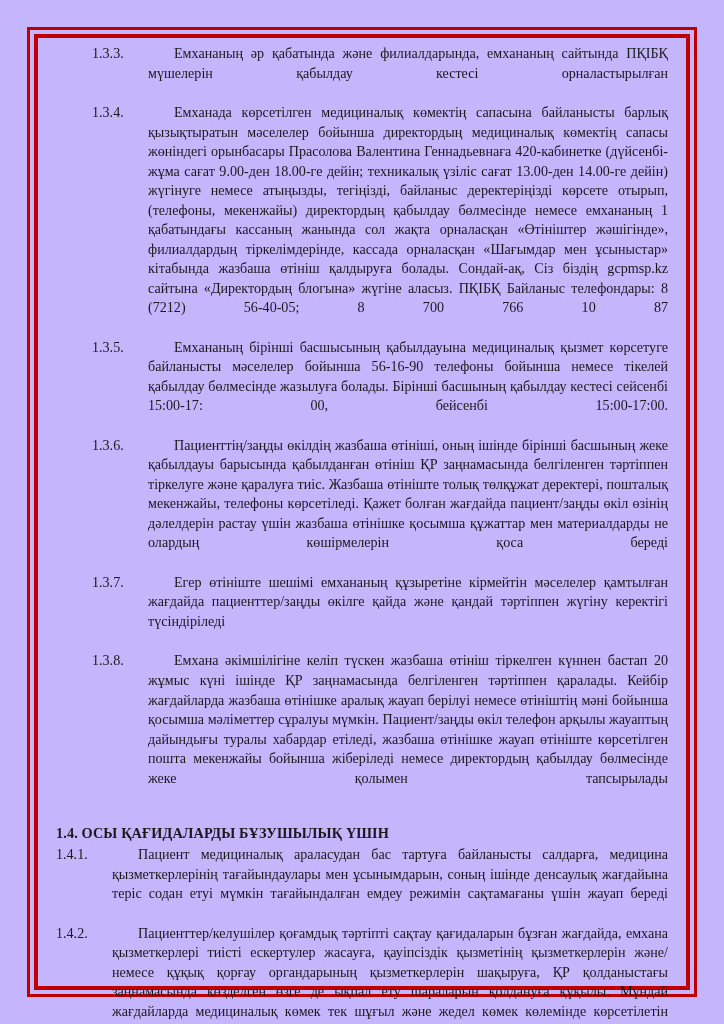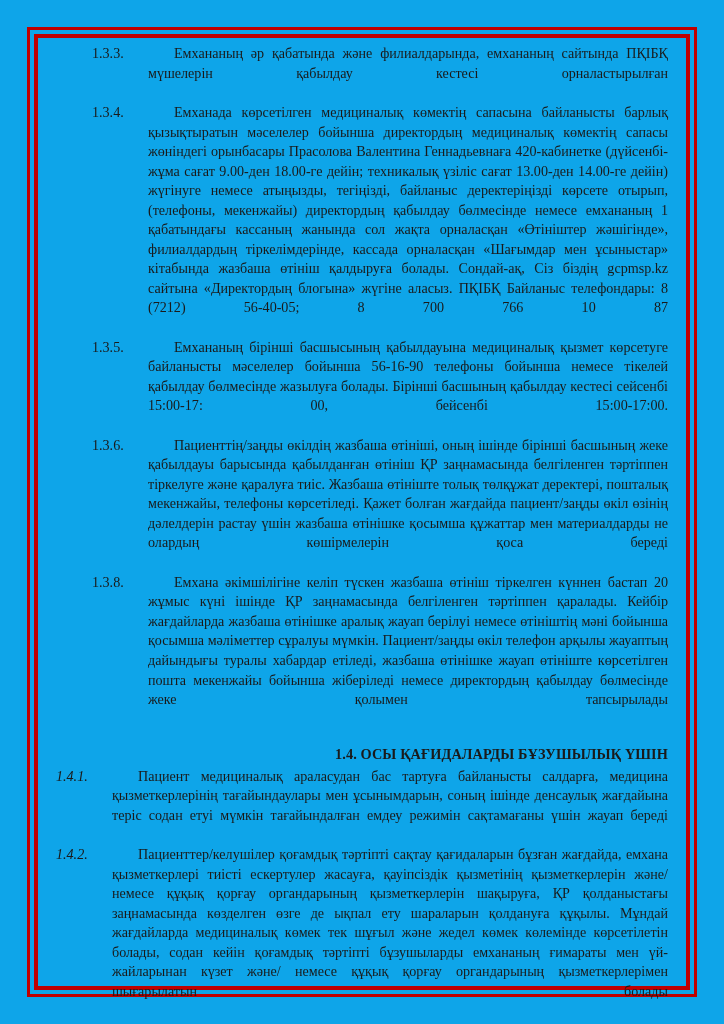--- a/index.html
+++ b/index.html
@@ -5,21 +5,21 @@
   html, body {
     margin: 0;
     padding: 0;
     background: #ffffff;
   }
 
   #page {
     position: relative;
     width: 724px;
     height: 1024px;
-    background: #0ea5e9;
+    background: #c4b5fd;
     overflow: hidden;
     font-family: "Liberation Serif", "DejaVu Serif", serif;
     color: #1a1a1a;
   }
 
   
   .frame-outer {
     position: absolute;
     left: 27px;
     top: 27px;
@@ -63,41 +63,41 @@
   
   .group-a { padding-left: 36px; }
   
   .group-b { padding-left: 0px; }
 
   .clause .num {
     flex: 0 0 auto;
     width: 56px;
     white-space: nowrap;
   }
-  .group-b .clause .num { width: 56px; font-style: italic; }
+  .group-b .clause .num { width: 56px; }
 
   .clause .body {
     flex: 1 1 auto;
     text-align: justify;
     text-justify: inter-word;
     hyphens: none;
   }
   .clause .body::after {
     content: "";
     display: inline-block;
     width: 100%;
   }
 
   .clause .body .first-indent {
     display: inline-block;
     width: 26px;
   }
 
   .section-heading {
-    text-align: right;
+    text-align: left;
     font-weight: bold;
     font-size: 14.3px;
     line-height: 1.30;
     margin: 16px 0 3px 0;
     letter-spacing: 0.1px;
   }
   .section-heading .hl { display: block; }
 </style>
 </head>
 <body>
@@ -124,20 +124,24 @@
       <div class="clause">
         <span class="num">1.3.5.</span>
         <span class="body"><span class="first-indent"></span><span>Емхананың бірінші басшысының қабылдауына медициналық қызмет көрсетуге байланысты мәселелер бойынша 56-16-90 телефоны бойынша немесе тікелей қабылдау бөлмесінде жазылуға болады. Бірінші басшының қабылдау кестесі сейсенбі 15:00-17: 00, бейсенбі 15:00-17:00.</span></span>
       </div>
 
       <div class="clause">
         <span class="num">1.3.6.</span>
         <span class="body"><span class="first-indent"></span><span>Пациенттің/заңды өкілдің жазбаша өтініші, оның ішінде бірінші басшының жеке қабылдауы барысында қабылданған өтініш ҚР заңнамасында белгіленген тәртіппен тіркелуге және қаралуға тиіс. Жазбаша өтініште толық төлқұжат деректері, пошталық мекенжайы, телефоны көрсетіледі. Қажет болған жағдайда пациент/заңды өкіл өзінің дәлелдерін растау үшін жазбаша өтінішке қосымша құжаттар мен материалдарды не олардың көшірмелерін қоса береді</span></span>
       </div>
 
+      <div class="clause">
+        <span class="num">1.3.7.</span>
+        <span class="body"><span class="first-indent"></span><span>Егер өтініште шешімі емхананың құзыретіне кірмейтін мәселелер қамтылған жағдайда пациенттер/заңды өкілге қайда және қандай тәртіппен жүгіну керектігі түсіндіріледі</span></span>
+      </div>
 
       <div class="clause">
         <span class="num">1.3.8.</span>
         <span class="body"><span class="first-indent"></span><span>Емхана әкімшілігіне келіп түскен жазбаша өтініш тіркелген күннен бастап 20 жұмыс күні ішінде ҚР заңнамасында белгіленген тәртіппен қаралады. Кейбір жағдайларда жазбаша өтінішке аралық жауап берілуі немесе өтініштің мәні бойынша қосымша мәліметтер сұралуы мүмкін. Пациент/заңды өкіл телефон арқылы жауаптың дайындығы туралы хабардар етіледі, жазбаша өтінішке жауап өтініште көрсетілген пошта мекенжайы бойынша жіберіледі немесе директордың қабылдау бөлмесінде жеке қолымен тапсырылады</span></span>
       </div>
 
     </div>
 
     <div class="section-heading">
       <span class="hl">1.4. ОСЫ ҚАҒИДАЛАРДЫ БҰЗУШЫЛЫҚ ҮШІН</span>

